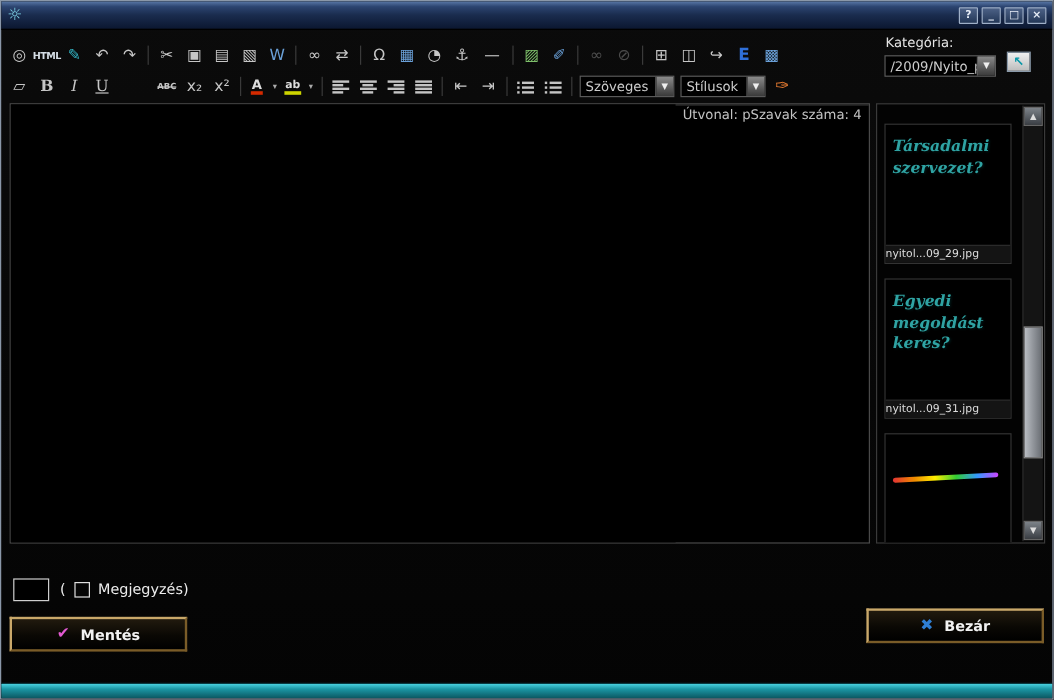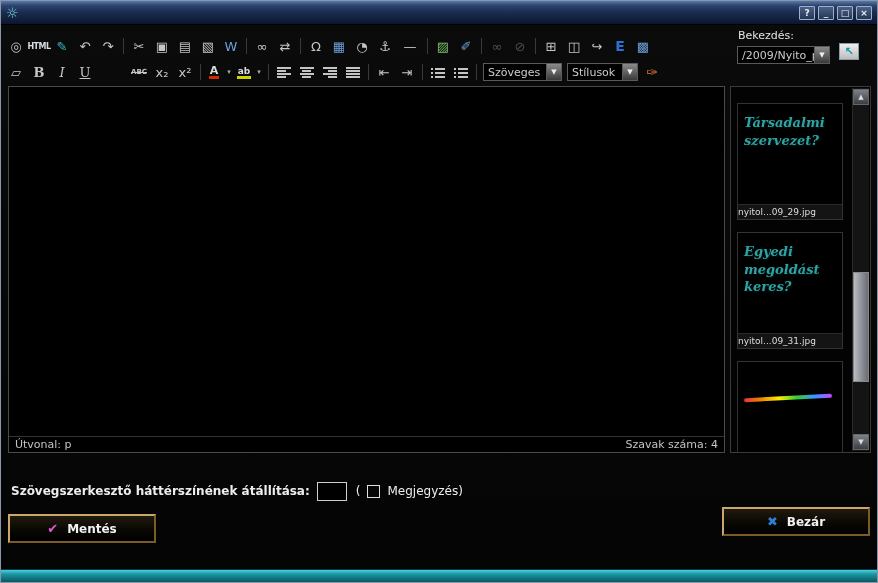--- a/index.html
+++ b/index.html
@@ -90,21 +90,21 @@
   .cat-label { position: absolute; left: 737px; top: 28px; color: #e4e4e4; font-size: 11px; }
   .cat-sel { position: absolute; left: 734px; top: 45px; }
   .cat-sel .sv { width: 76px; font-size: 11px; }
   .cat-icon { position: absolute; left: 838px; top: 42px; width: 20px; height: 17px;
               display: flex; align-items: center; justify-content: center;
               background: linear-gradient(#f0f0f0,#bcbcbc); border: 1px solid #8a9aaa;
               color: #0a98a8; font-size: 11px; font-weight: bold; }
 
   
   .edwrap { position: absolute; left: 7px; top: 85px; width: 717px; height: 367px;
-            border: 1px solid #4a4a4a; background: #000; display: flex; flex-direction: column; }
+            border: 1px solid #4a4a4a; background: #000; display: flex; flex-direction: row; }
   .canvas { flex: 1; background: #000; }
   .ed-status { height: 16px; border-top: 1px solid #333; display: flex; align-items: center;
                justify-content: space-between; padding: 0 6px; color: #c2c2c2; font-size: 11px; }
 
   
   .rpanel { position: absolute; left: 729px; top: 85px; width: 141px; height: 367px;
             border: 1px solid #3a3a3a; background: #030303; overflow: hidden; }
   .thumbs { position: absolute; left: 4px; top: 16px; width: 110px; }
   .thumb { width: 106px; margin: 0 auto 12px; border: 1px solid #333; background: #000;
            display: flex; flex-direction: column; height: 117px; }
@@ -245,21 +245,21 @@
       <span class="sv">Szöveges</span>
       <span class="sa">▼</span>
     </span>
     <span class="sel w2">
       <span class="sv">Stílusok</span>
       <span class="sa">▼</span>
     </span>
     <span class="ti orange">✑</span>
   </div>
 
-  <div class="cat-label">Bekezdés:</div>
+  <div class="cat-label">Kategória:</div>
   <div class="sel cat-sel">
     <span class="sv">/2009/Nyito_pro</span>
     <span class="sa">▼</span>
   </div>
   <div class="cat-icon">↖</div>
 
   <div class="edwrap">
     <div class="canvas"></div>
     <div class="ed-status">
       <span>Útvonal: p</span>
@@ -288,21 +288,20 @@
       </div>
     </div>
     <div class="vscroll">
       <div class="sb up">▲</div>
       <div class="sthumb"></div>
       <div class="sb down">▼</div>
     </div>
   </div>
 
   <div class="footer-row">
-    <span class="flabel">Szövegszerkesztő háttérszínének átállítása:</span>
     <span class="swatch"></span>
     <span class="fpar">(</span>
     <span class="cb"></span>
     <span>Megjegyzés)</span>
   </div>
 
   <button class="gbtn mentes">
     <span class="bic">✔</span>
     <span>Mentés</span>
   </button>

